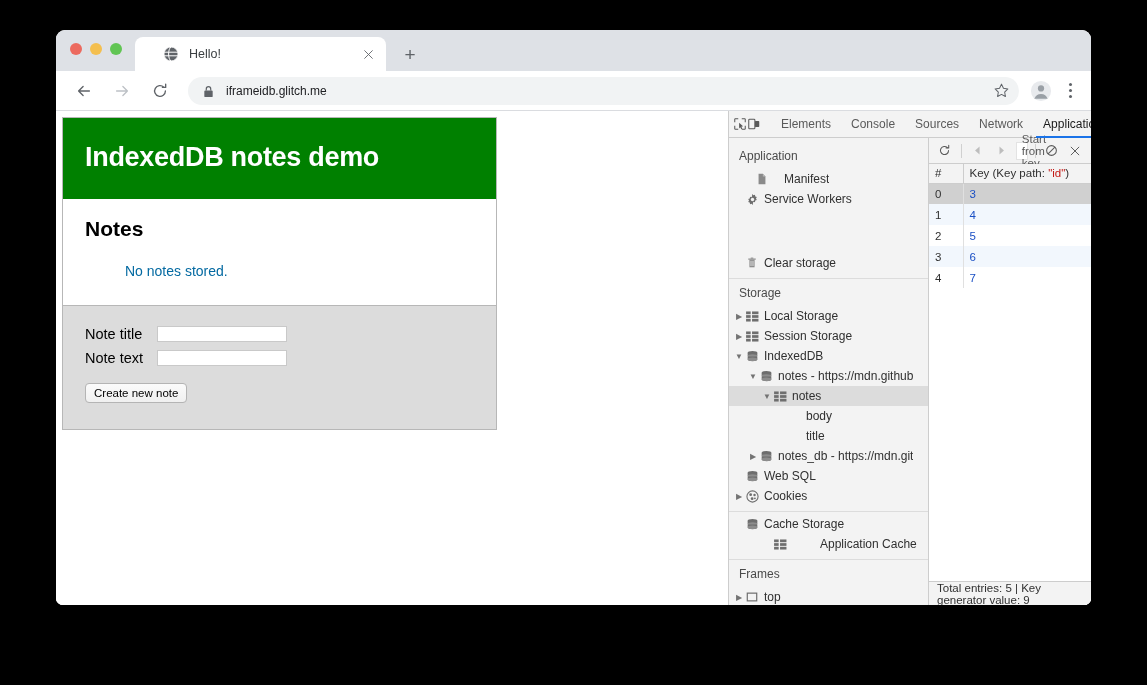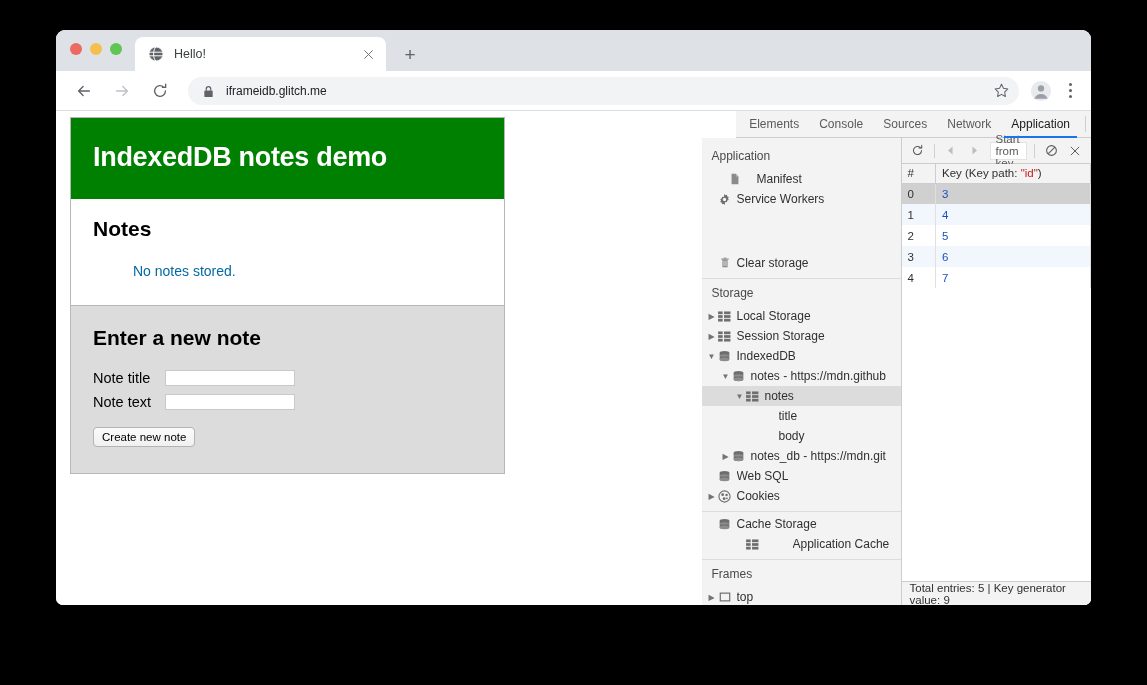--- a/index.html
+++ b/index.html
@@ -38,21 +38,21 @@
   .dot.red { background: #ec6a5f; }
   .dot.yellow { background: #f4bf4f; }
   .dot.green { background: #61c554; }
 
   .tab {
     margin-left: 67px;
     width: 251px; height: 34px;
     background: #fff;
     border-radius: 8px 8px 0 0;
     display: flex; align-items: center;
-    padding: 0 10px 0 13px;
+    padding: 0 10px 0 28px;
     position: relative;
   }
   .tab-favicon { width: 16px; height: 16px; flex: 0 0 16px; }
   .tab-title {
     font-size: 12.5px; color: #3c4043;
     margin-left: 10px; flex: 1;
     white-space: nowrap; overflow: hidden; text-overflow: ellipsis;
   }
   .tab-close {
     width: 16px; height: 16px; flex: 0 0 16px;
@@ -111,21 +111,20 @@
     background: #fff;
   }
 
   
   .page {
     width: 672px;
     background: #fff;
     padding: 6px 10px 10px 6px;
     overflow: hidden;
     position: relative;
-    margin-left: 8px;
   }
   .doc {
     width: 435px;
     margin: 0 0 0 0;
     border: 1px solid #b7b7b7;
     background: #fff;
   }
   .doc-header {
     background: #008000;
     padding: 24px 22px 26px;
@@ -171,21 +170,20 @@
     font-family: "Liberation Sans", sans-serif;
   }
 
   
   .devtools {
     flex: 1;
     border-left: 1px solid #cdcdcd;
     display: flex; flex-direction: column;
     background: #f3f3f3;
     min-width: 0;
-    align-items: flex-end;
   }
   .dt-tabbar {
     height: 27px;
     display: flex; align-items: stretch;
     background: #f3f3f3;
     border-bottom: 1px solid #cdcdcd;
     padding-left: 4px;
   }
   .dt-icon-btn {
     width: 26px;
@@ -396,21 +394,20 @@
     <div class="page">
       <div class="doc">
         <div class="doc-header">
           <h1>IndexedDB notes demo</h1>
         </div>
         <div class="doc-notes">
           <h2>Notes</h2>
           <p>No notes stored.</p>
         </div>
         <div class="doc-form">
-          <h2>Enter a new note</h2>
           <div class="field-row">
             <label>Note title</label>
             <input type="text" value="" style="">
           </div>
           <div class="field-row">
             <label>Note text</label>
             <input type="text" value="" style="">
           </div>
           <button class="create-btn">Create new note</button>
         </div>
@@ -546,26 +543,26 @@
                   <rect x="6.5" y="4.5" width="7" height="3" fill="#6e6e6e"></rect>
                   <rect x="0" y="8.5" width="5" height="3" fill="#6e6e6e"></rect>
                   <rect x="6.5" y="8.5" width="7" height="3" fill="#6e6e6e"></rect>
                 </svg>
               </span>
               <span class="tree-label">notes</span>
             </div>
             <div class="tree-row" style="padding-left: 46px;">
               <span class="twisty"></span>
               <span class="tree-icon"></span>
-              <span class="tree-label">title</span>
+              <span class="tree-label">body</span>
             </div>
             <div class="tree-row" style="padding-left: 46px;">
               <span class="twisty"></span>
               <span class="tree-icon"></span>
-              <span class="tree-label">body</span>
+              <span class="tree-label">title</span>
             </div>
             <div class="tree-row" style="padding-left: 18px;">
               <span class="twisty">▶</span>
               <span class="tree-icon">
                 <svg viewBox="0 0 14 14" width="13" height="13">
                   <ellipse cx="7" cy="3" rx="5.2" ry="1.9" fill="#6e6e6e"></ellipse>
                   <path d="M1.8 3v3.2c0 1 2.3 1.9 5.2 1.9s5.2-.9 5.2-1.9V3" fill="#6e6e6e"></path>
                   <ellipse cx="7" cy="6.4" rx="5.2" ry="1.9" fill="#8d8d8d"></ellipse>
                   <path d="M1.8 7v3.2c0 1 2.3 1.9 5.2 1.9s5.2-.9 5.2-1.9V7" fill="#6e6e6e"></path>
                   <ellipse cx="7" cy="10" rx="5.2" ry="1.9" fill="#8d8d8d"></ellipse>

